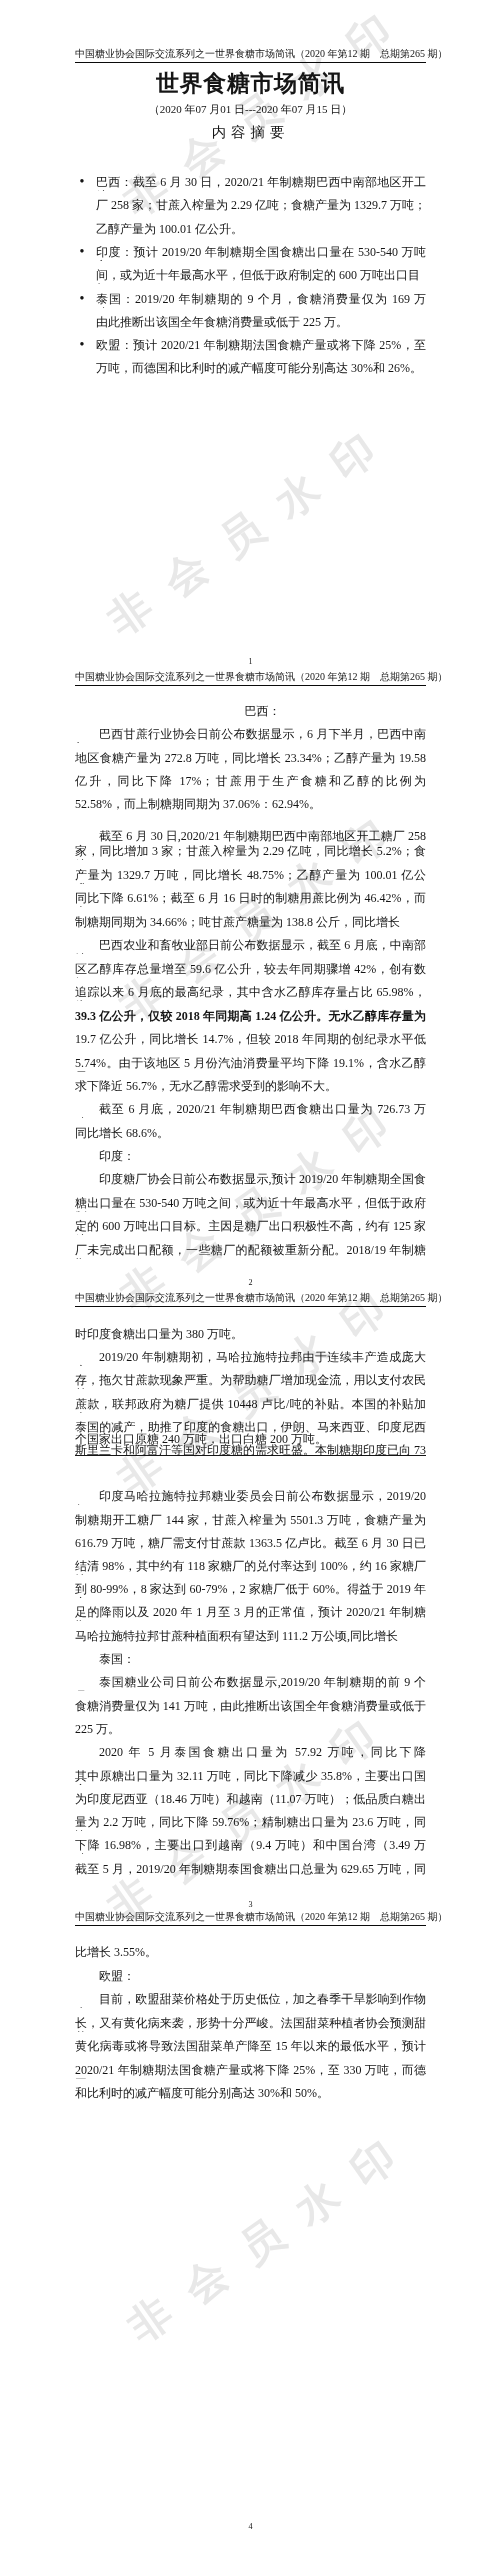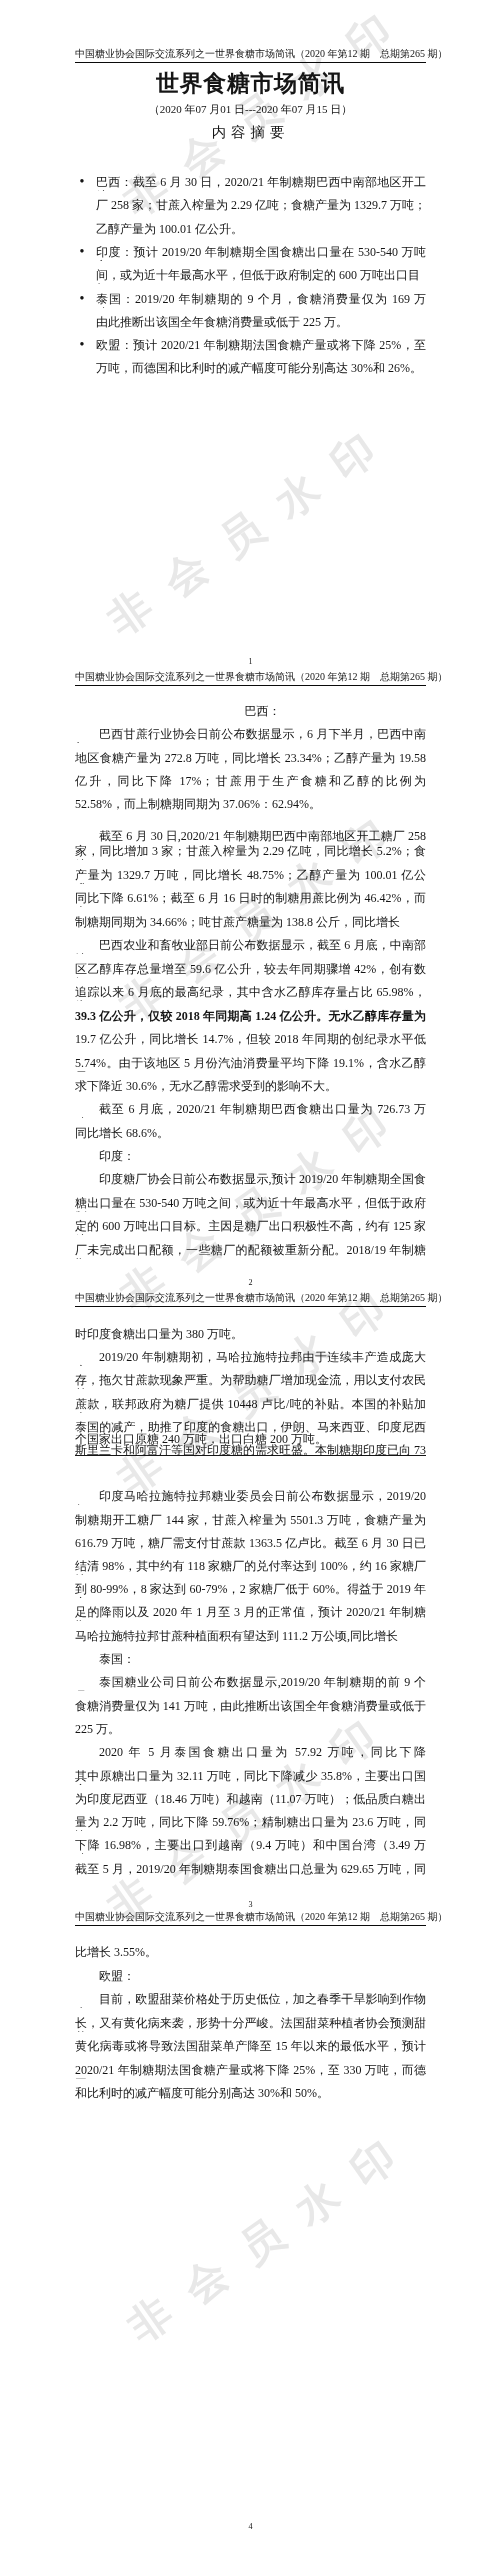--- a/index.html
+++ b/index.html
@@ -158,21 +158,21 @@
       <div class="ln just" style="top: 844px;">家，同比增加 3 家；甘蔗入榨量为 2.29 亿吨，同比增长 5.2%；食糖</div>
       <div class="ln just" style="top: 868px;">产量为 1329.7 万吨，同比增长 48.75%；乙醇产量为 100.01 亿公升，</div>
       <div class="ln just" style="top: 891px;">同比下降 6.61%；截至 6 月 16 日时的制糖用蔗比例为 46.42%，而上</div>
       <div class="ln" style="top: 915px;">制糖期同期为 34.66%；吨甘蔗产糖量为 138.8 公斤，同比增长 3.1%。</div>
       <div class="ln ind just" style="top: 938px;">巴西农业和畜牧业部日前公布数据显示，截至 6 月底，中南部地</div>
       <div class="ln just" style="top: 962px;">区乙醇库存总量增至 59.6 亿公升，较去年同期骤增 42%，创有数据</div>
       <div class="ln just" style="top: 985px;">追踪以来 6 月底的最高纪录，其中含水乙醇库存量占比 65.98%，为</div>
       <div class="ln just" style="top: 1009px; font-weight: bold;">39.3 亿公升，仅较 2018 年同期高 1.24 亿公升。无水乙醇库存量为</div>
       <div class="ln just" style="top: 1032px;">19.7 亿公升，同比增长 14.7%，但较 2018 年同期的创纪录水平低</div>
       <div class="ln just" style="top: 1056px;">5.74%。由于该地区 5 月份汽油消费量平均下降 19.1%，含水乙醇需</div>
-      <div class="ln" style="top: 1079px;">求下降近 30.6%，无水乙醇需求受到的影响不大。</div>
+      <div class="ln" style="top: 1079px;">求下降近 56.7%，无水乙醇需求受到的影响不大。</div>
       <div class="ln ind just" style="top: 1102px;">截至 6 月底，2020/21 年制糖期巴西食糖出口量为 726.73 万吨，</div>
       <div class="ln" style="top: 1126px;">同比增长 68.6%。</div>
       <div class="ln ind" style="top: 1149px;">印度：</div>
       <div class="ln ind just" style="top: 1172px;">印度糖厂协会日前公布数据显示,预计 2019/20 年制糖期全国食</div>
       <div class="ln just" style="top: 1196px;">糖出口量在 530-540 万吨之间，或为近十年最高水平，但低于政府制</div>
       <div class="ln just" style="top: 1219px;">定的 600 万吨出口目标。主因是糖厂出口积极性不高，约有 125 家糖</div>
       <div class="ln just" style="top: 1243px;">厂未完成出口配额，一些糖厂的配额被重新分配。2018/19 年制糖期</div>
       <div class="phead" style="top: 1293px;">
         <span>中国糖业协会国际交流系列之一</span>
         <span>世界食糖市场简讯</span>

